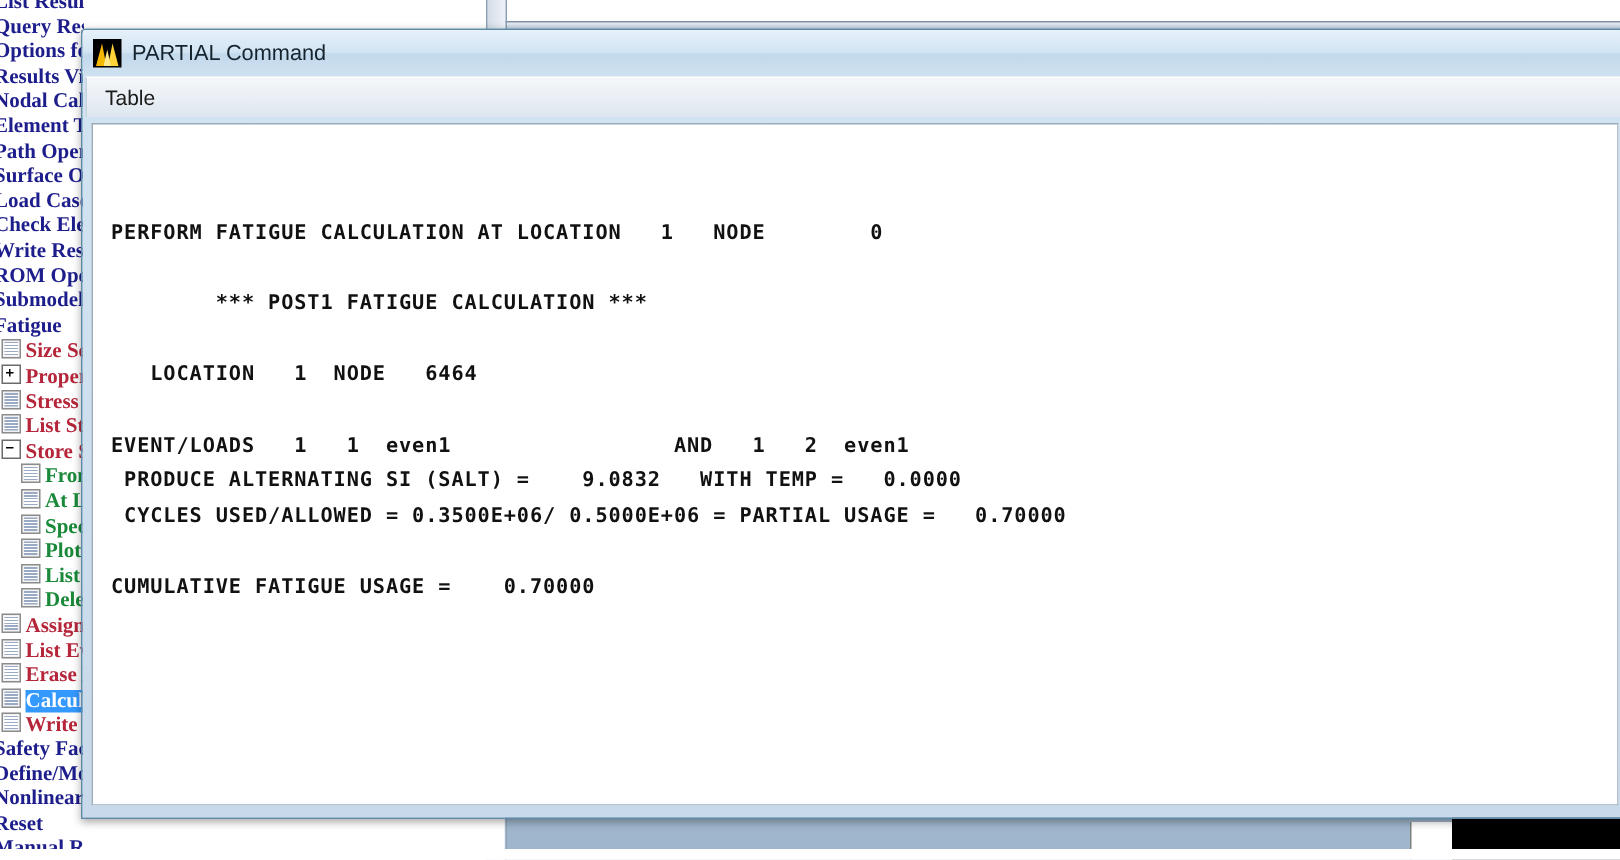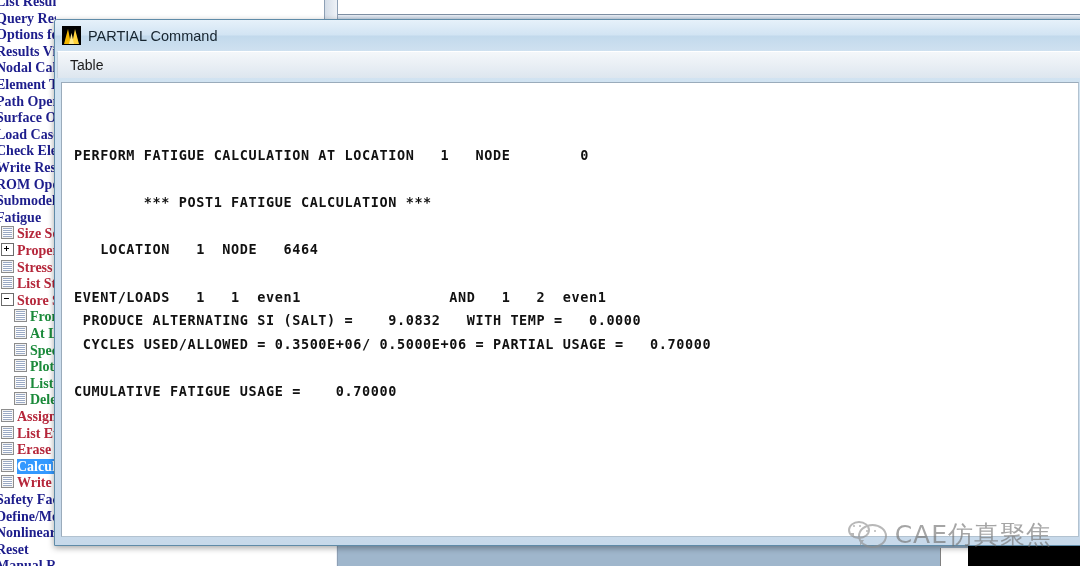--- a/index.html
+++ b/index.html
@@ -413,28 +413,15 @@
 
     <div id="dialog-menubar">
       <div class="menu-item">Table</div>
     </div>
 
     <div id="dialog-body">
       <div id="console"><div class="console-line">PERFORM FATIGUE CALCULATION AT LOCATION   1   NODE        0</div><div class="console-blank"></div><div class="console-line">        *** POST1 FATIGUE CALCULATION ***</div><div class="console-blank"></div><div class="console-line">   LOCATION   1  NODE   6464</div><div class="console-blank"></div><div class="console-line">EVENT/LOADS   1   1  even1                 AND   1   2  even1</div><div class="console-line"> PRODUCE ALTERNATING SI (SALT) =    9.0832   WITH TEMP =   0.0000</div><div class="console-line"> CYCLES USED/ALLOWED = 0.3500E+06/ 0.5000E+06 = PARTIAL USAGE =   0.70000</div><div class="console-blank"></div><div class="console-line">CUMULATIVE FATIGUE USAGE =    0.70000</div></div>
     </div>
   </div>
 
-  <div id="watermark">
-    <div id="wechat-icon">
-      <span class="bub big"></span>
-      <span class="bub small"></span>
-      <span class="dot" style="left:19px;top:10px;"></span>
-      <span class="dot" style="left:27px;top:10px;"></span>
-      <span class="dot" style="left:6px;top:5px;"></span>
-      <span class="dot" style="left:12px;top:5px;"></span>
-      <span class="tail" style="left:13px;top:20px;border-width:6px 4px 0 0;border-color:#8d8d8d transparent transparent transparent;"></span>
-      <span class="tail" style="left:3px;top:13px;border-width:5px 0 0 4px;border-color:#8d8d8d transparent transparent transparent;"></span>
-    </div>
-    <div class="wm-text">CAE仿真聚焦</div>
-  </div>
 
   <div id="bottom-band"></div>
 </div>
 
 </body></html>

